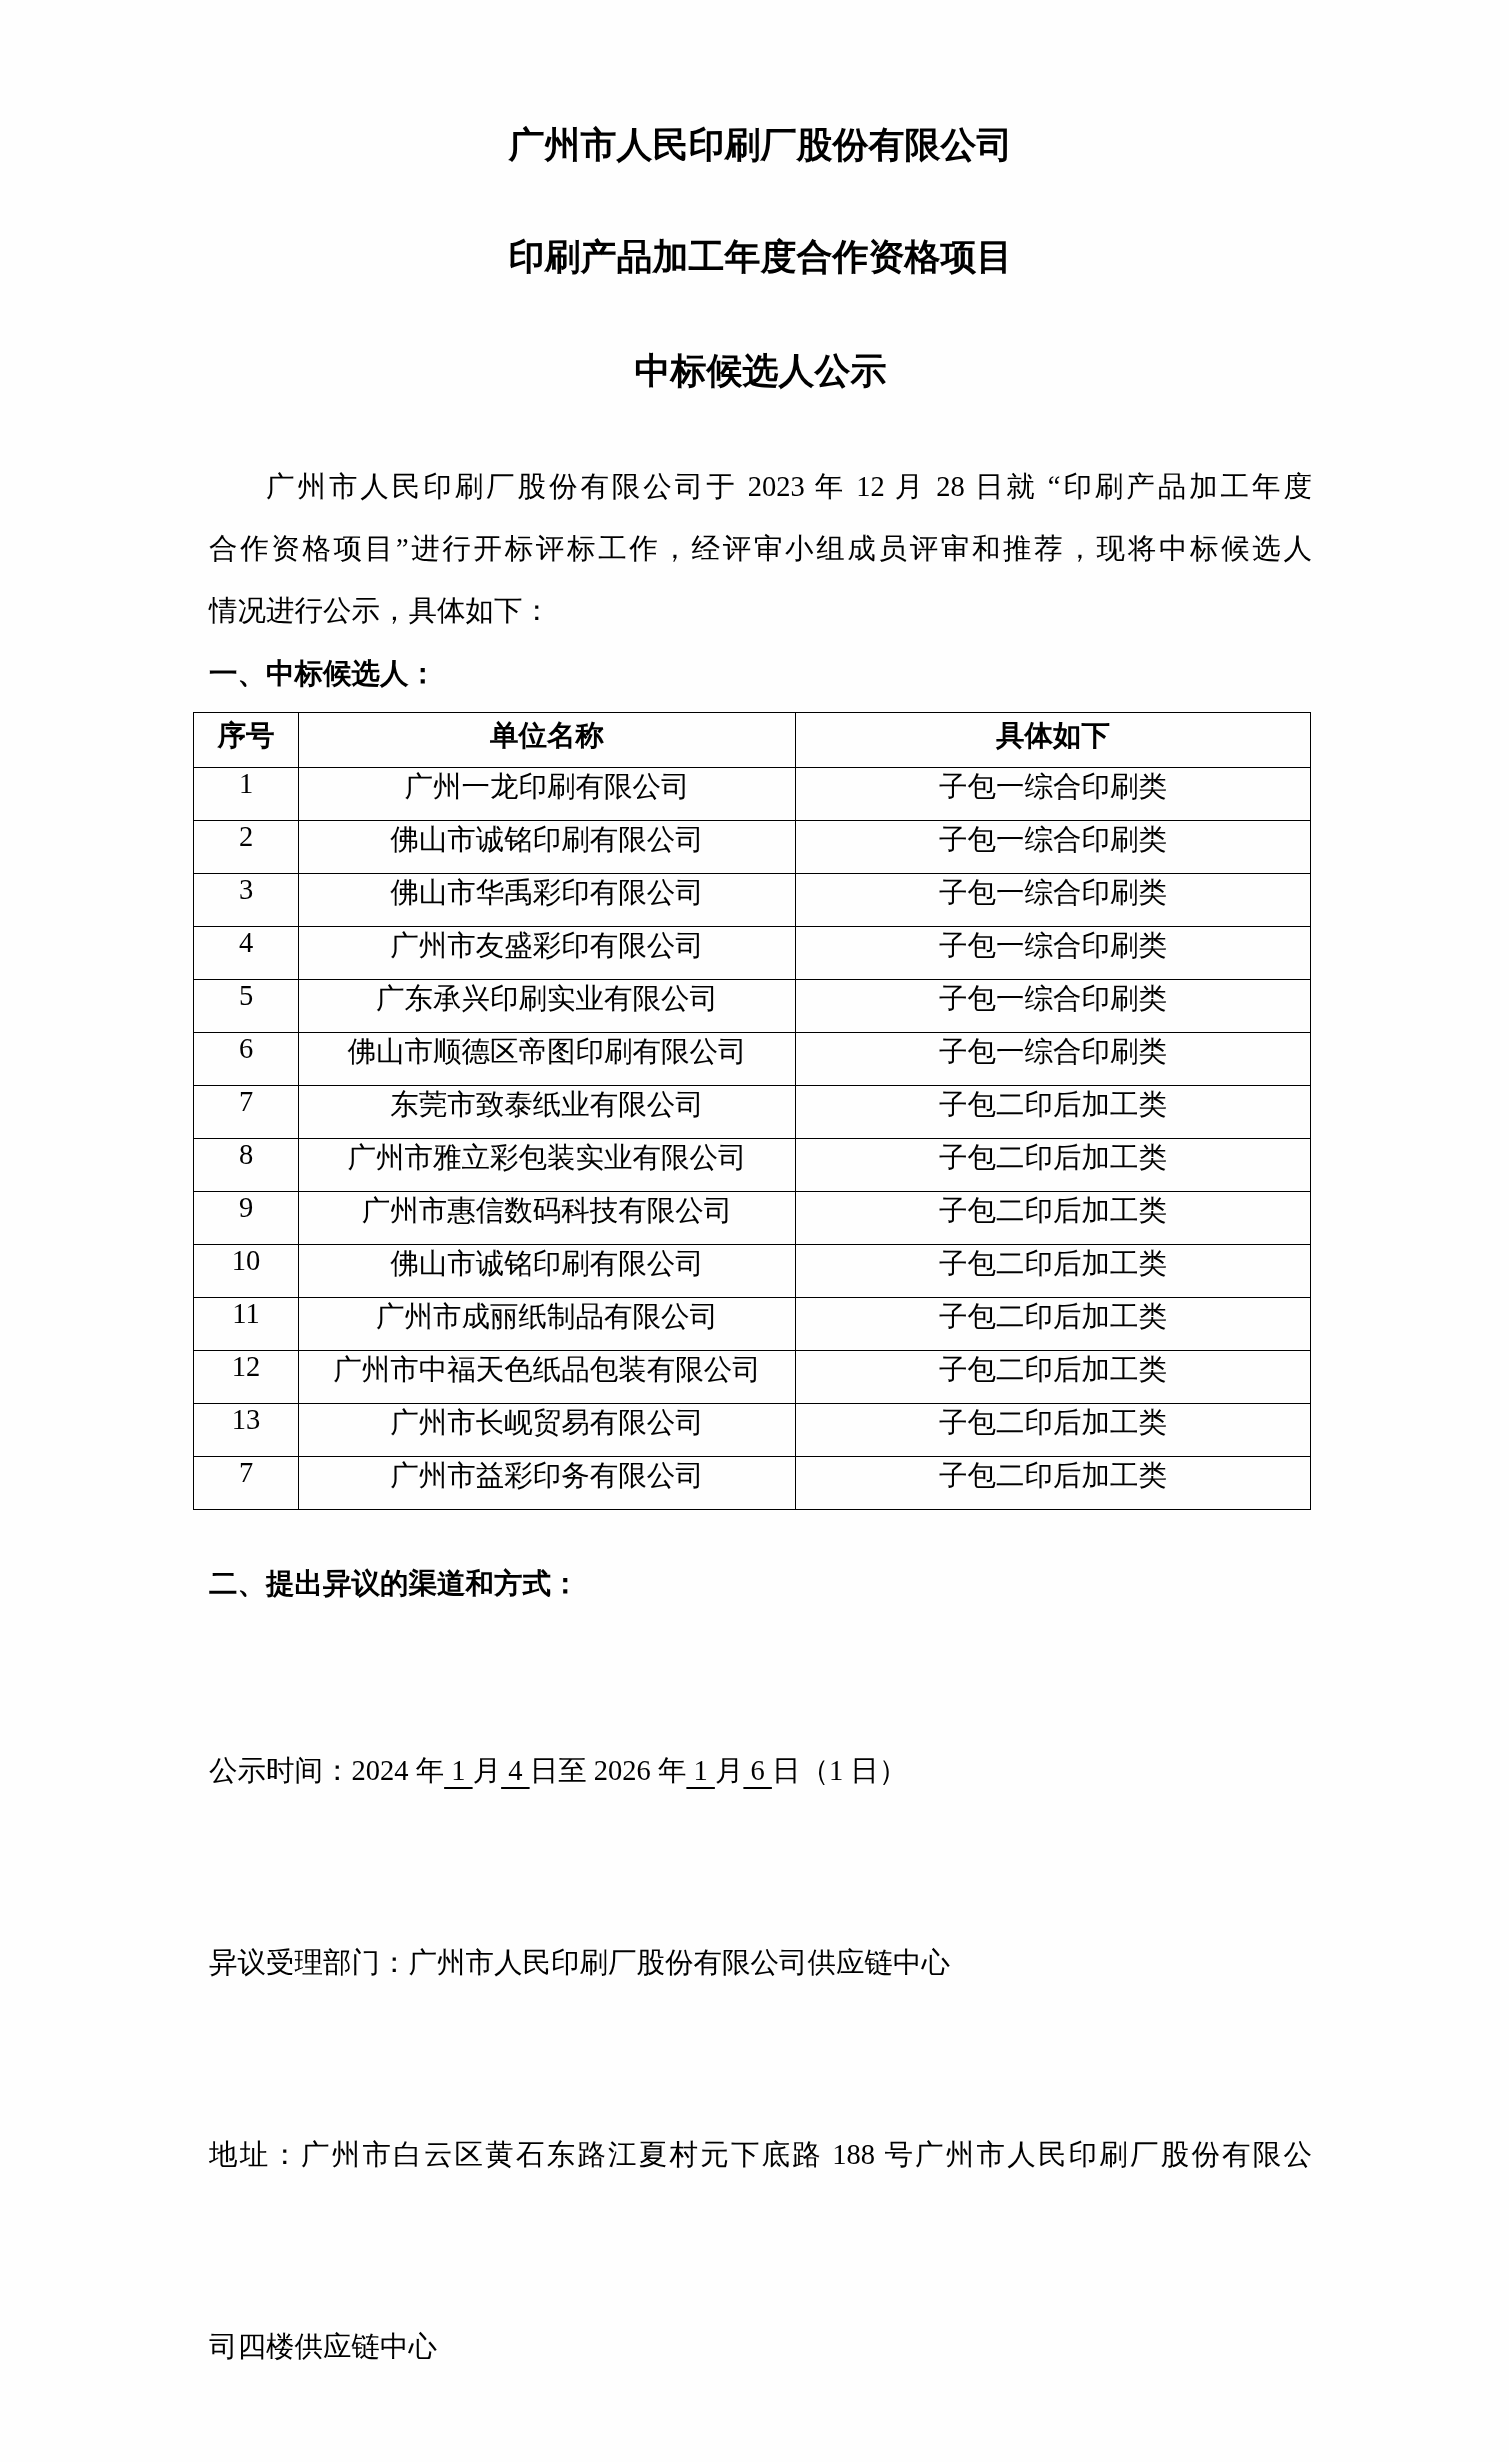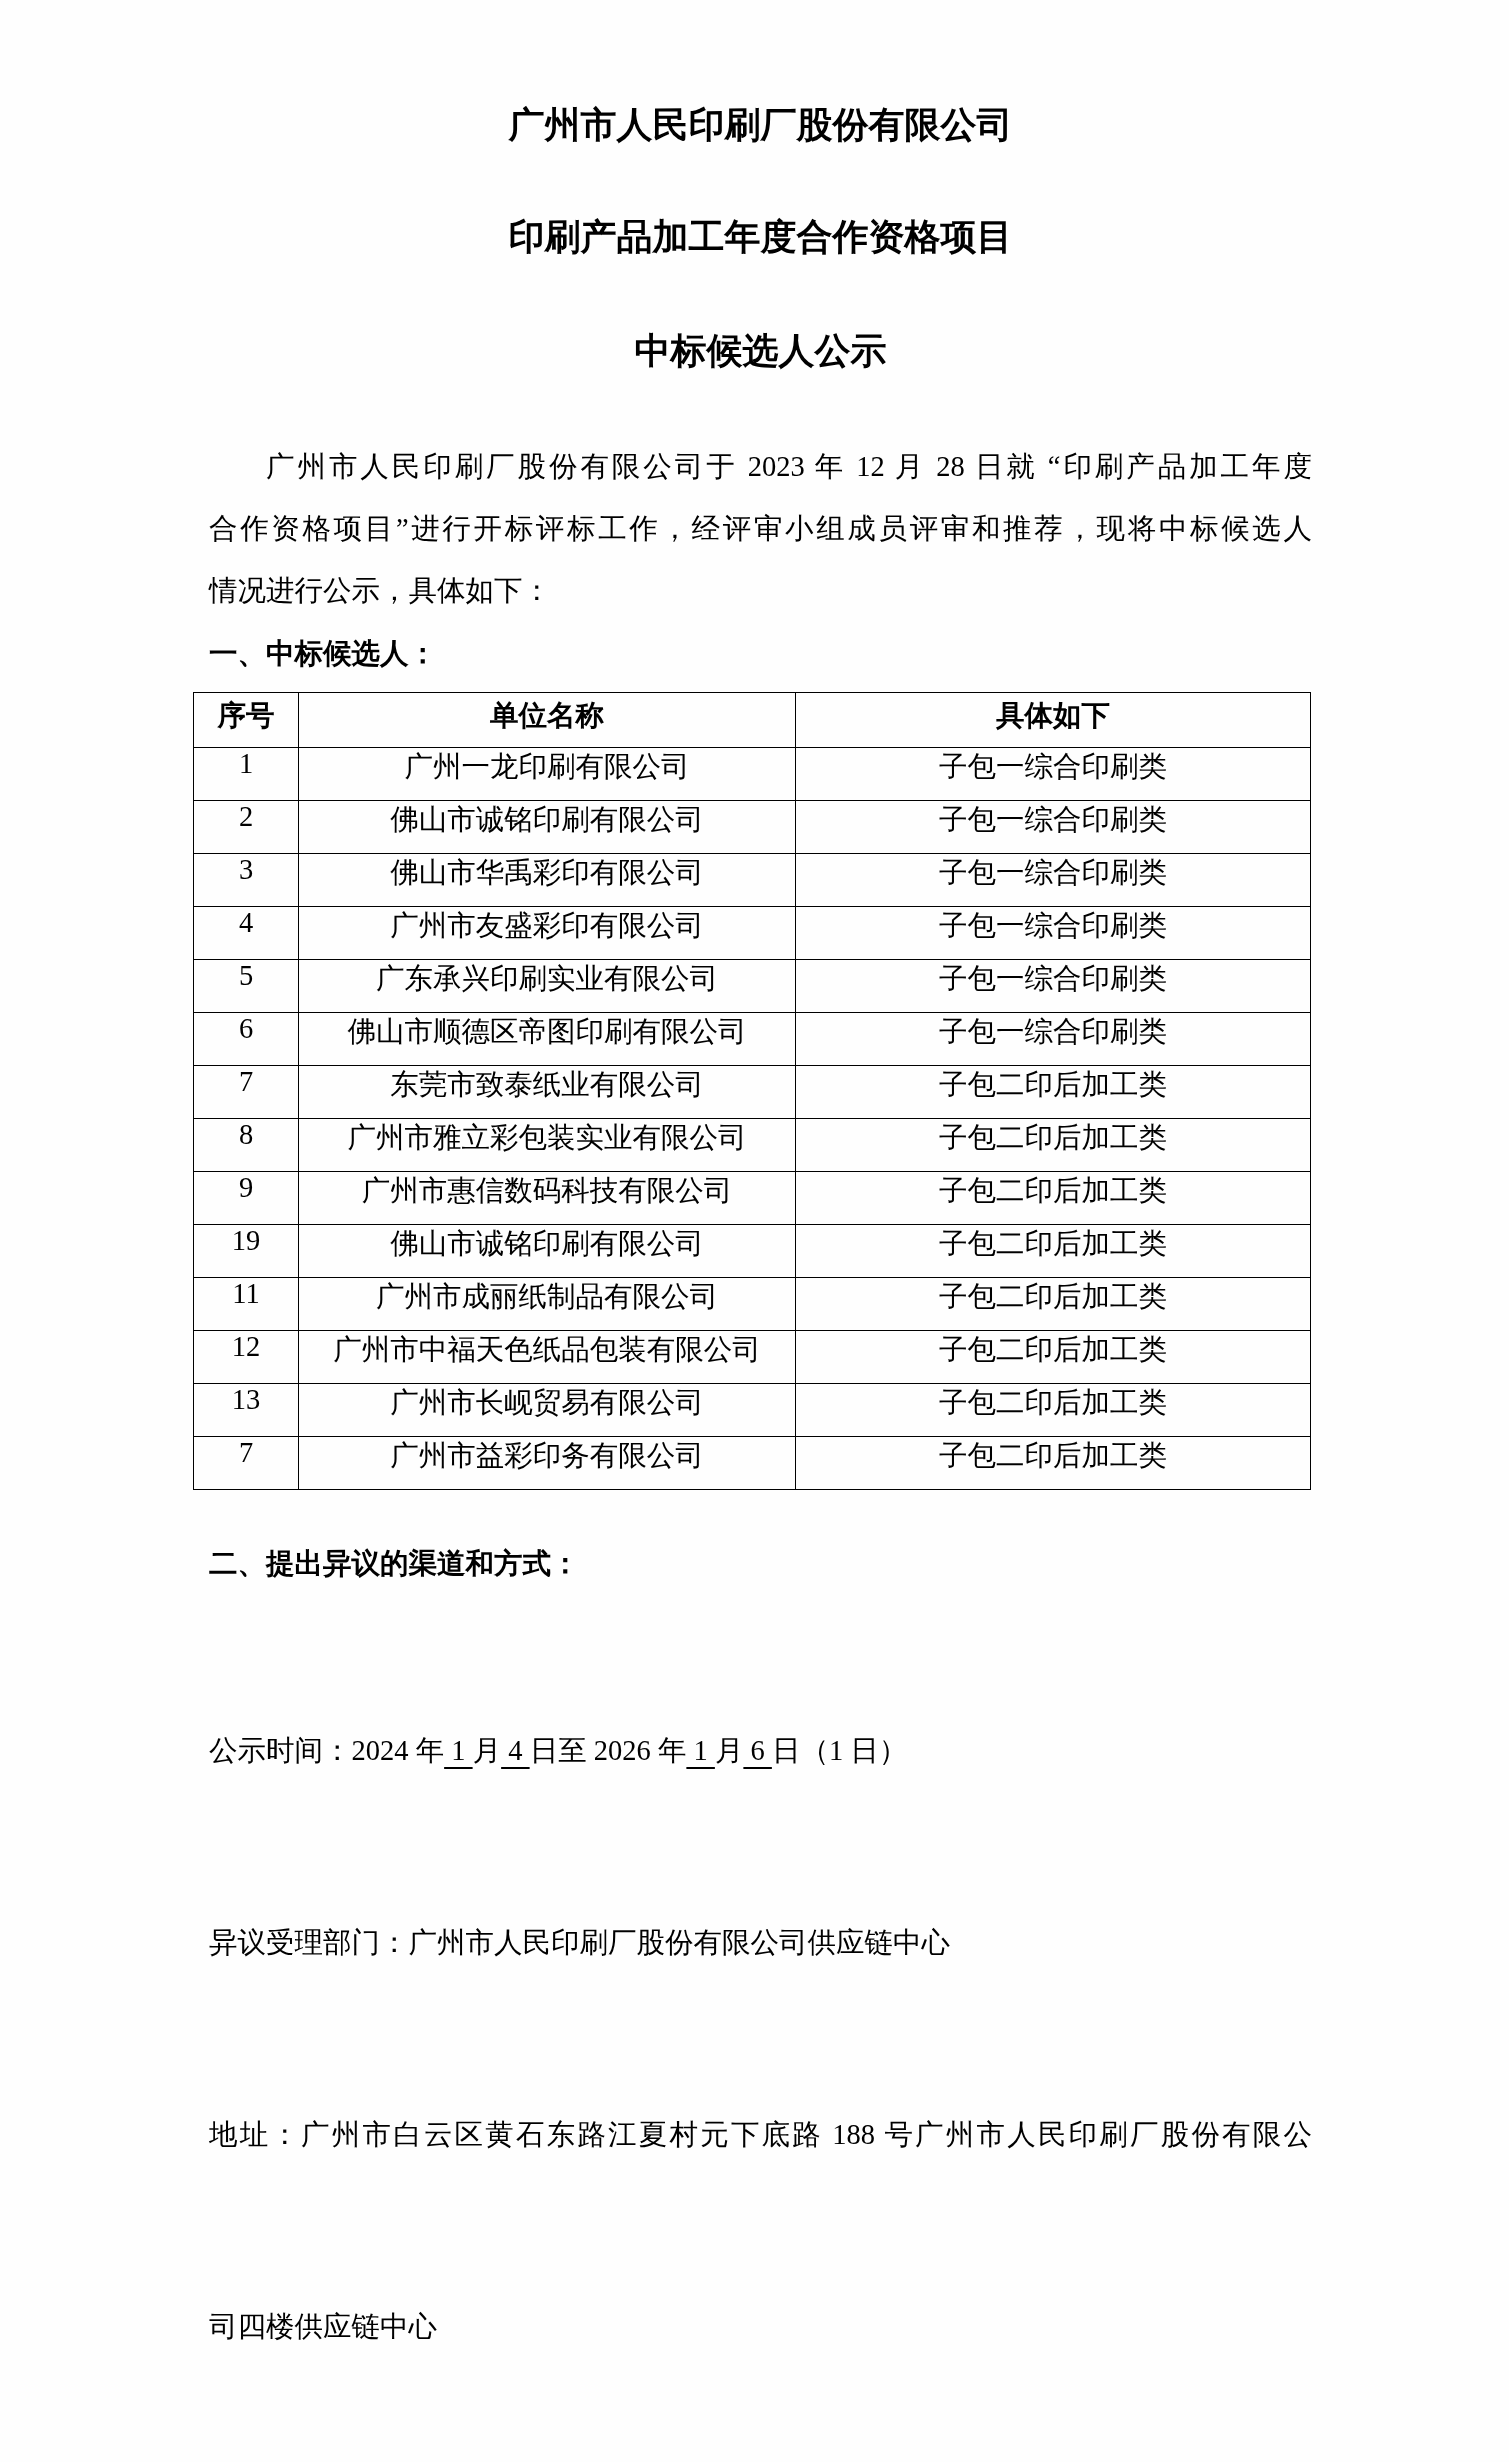--- a/index.html
+++ b/index.html
@@ -15,21 +15,21 @@
     font-size: 28.5px;
     padding: 90px 197px 0 209px;
     overflow: hidden;
   }
   .doc-title {
     text-align: center;
     font-weight: 700;
     font-size: 36px;
     line-height: 44px;
   }
-  .t1 { margin-top: 13px; }
+  .t1 { margin-top: 33px; }
   .t2 { margin-top: 68px; }
   .t3 { margin-top: 70px; }
   .intro { margin-top: 63px; line-height: 62px; }
   .line { white-space: pre-wrap; }
   .justify { text-align: justify; text-align-last: justify; }
   .indent { text-indent: 57px; }
   .sec-heading { font-weight: 700; margin-top: 9.5px; line-height: 44px; }
   .sec2 { margin-top: 52px; }
   .bid-table {
     border-collapse: collapse;
@@ -127,21 +127,21 @@
           <td class="cell-no">8</td>
           <td class="cell-company">广州市雅立彩包装实业有限公司</td>
           <td class="cell-subpackage">子包二印后加工类</td>
         </tr>
         <tr>
           <td class="cell-no">9</td>
           <td class="cell-company">广州市惠信数码科技有限公司</td>
           <td class="cell-subpackage">子包二印后加工类</td>
         </tr>
         <tr>
-          <td class="cell-no">19</td>
+          <td class="cell-no">10</td>
           <td class="cell-company">佛山市诚铭印刷有限公司</td>
           <td class="cell-subpackage">子包二印后加工类</td>
         </tr>
         <tr>
           <td class="cell-no">11</td>
           <td class="cell-company">广州市成丽纸制品有限公司</td>
           <td class="cell-subpackage">子包二印后加工类</td>
         </tr>
         <tr>
           <td class="cell-no">12</td>

